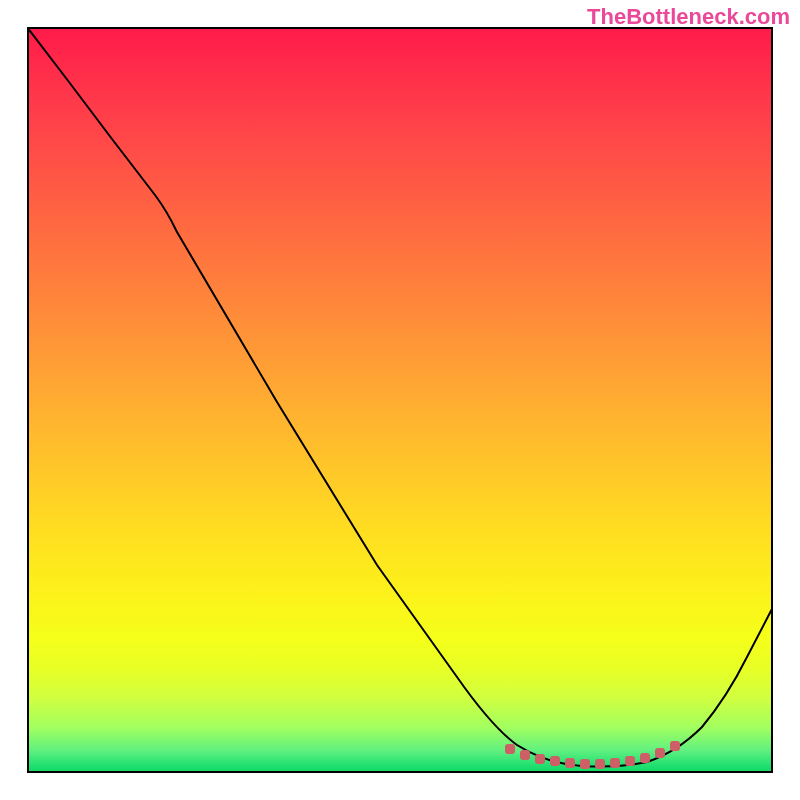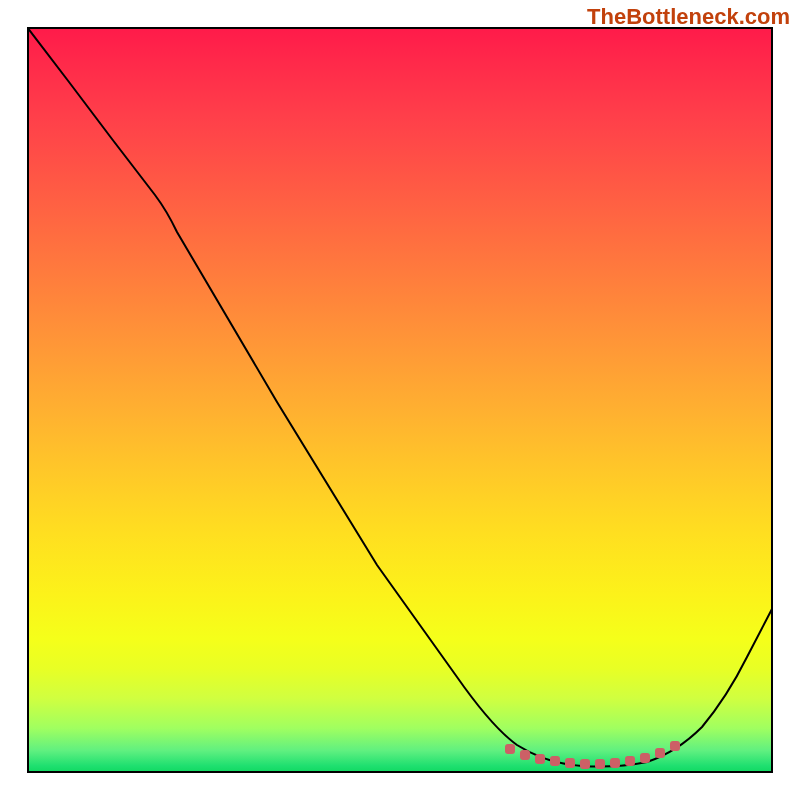--- a/index.html
+++ b/index.html
@@ -10,21 +10,21 @@
     height: 800px;
     background: #ffffff;
   }
   .watermark {
     position: absolute;
     top: 4px;
     right: 10px;
     font-family: Arial, sans-serif;
     font-size: 22px;
     font-weight: bold;
-    color: #c2410c;
+    color: #ec4899;
     z-index: 10;
   }
   .plot-area {
     position: absolute;
     left: 27px;
     top: 27px;
     width: 746px;
     height: 746px;
   }
   .gradient-bg {

